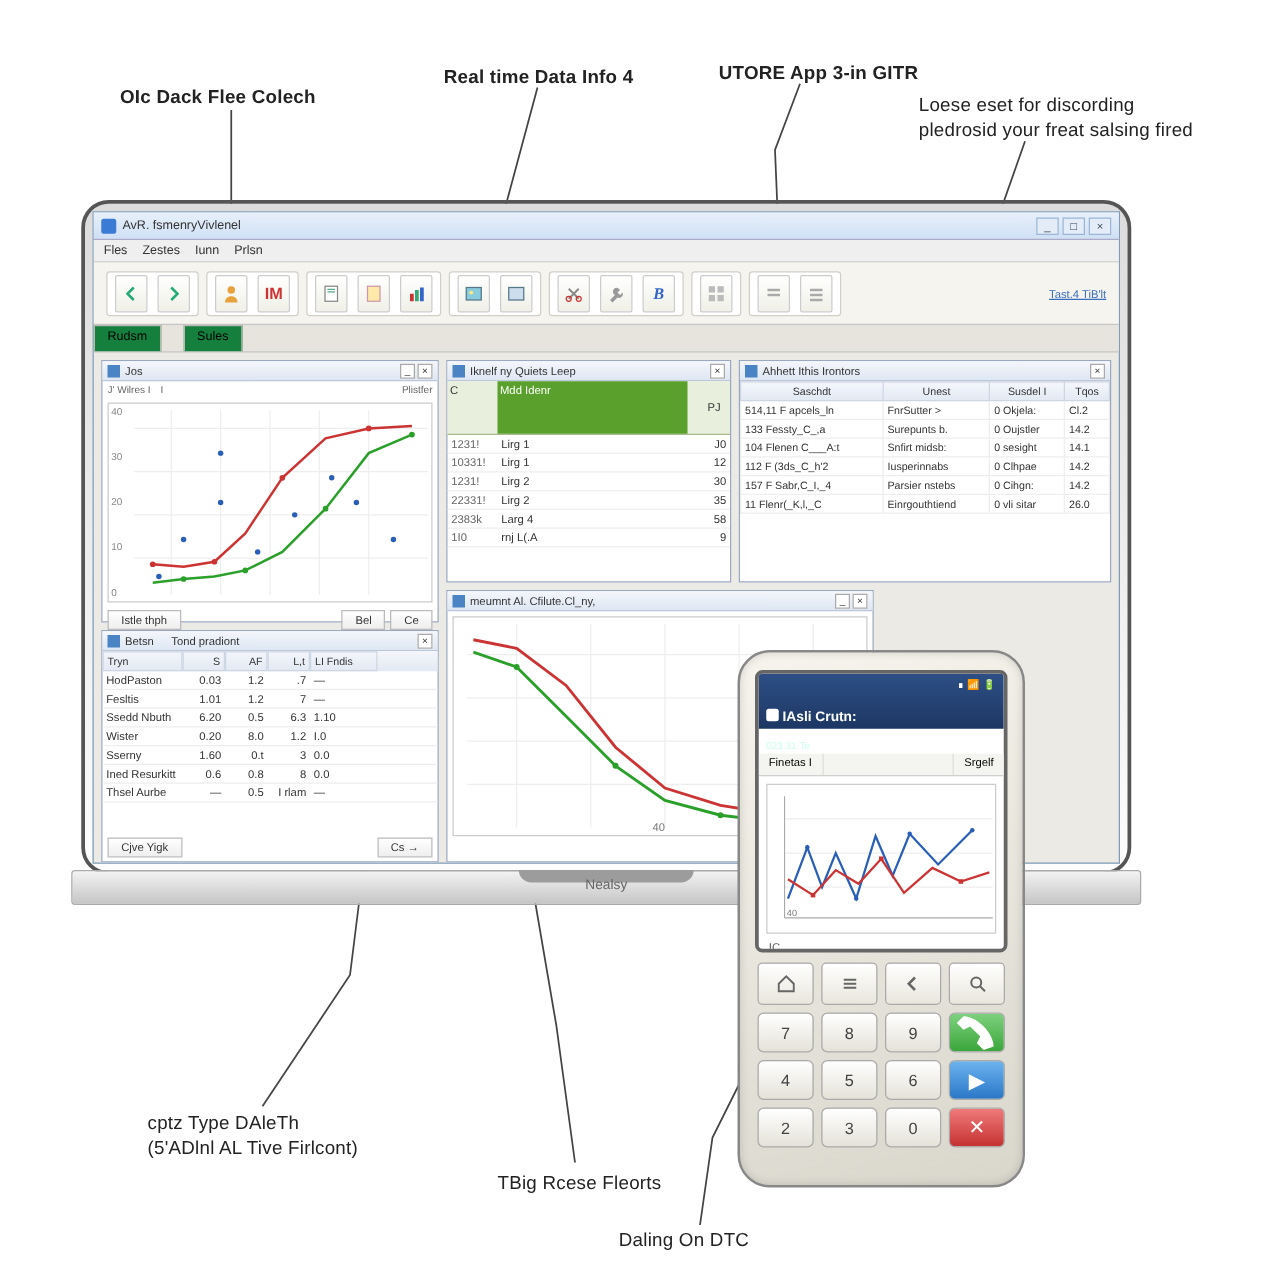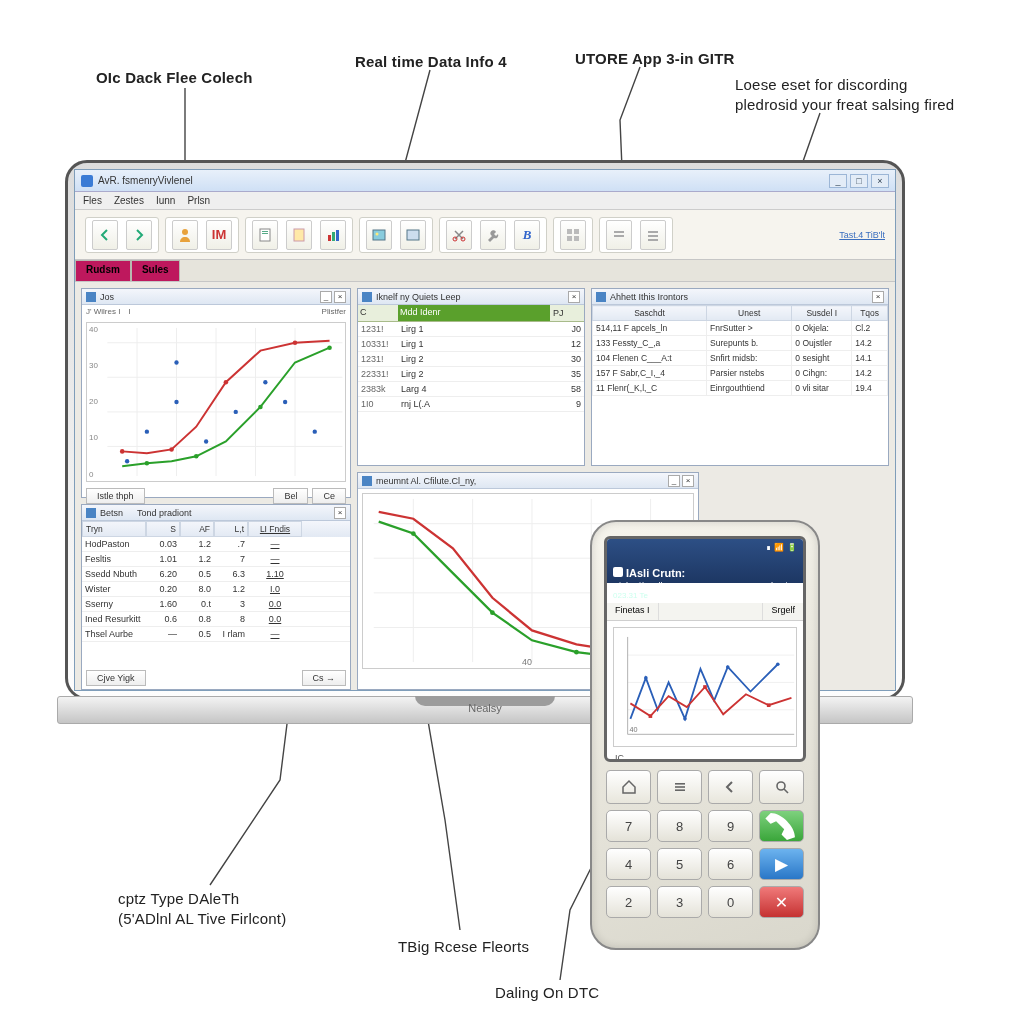--- a/index.html
+++ b/index.html
@@ -31,21 +31,21 @@
   .titlebar .ttext{font-size:10px;color:#333;}
   .titlebar .wbtns{margin-left:auto;display:flex;gap:3px;}
   .titlebar .wbtns span{width:18px;height:14px;background:#e3ecf7;border:1px solid #9cb6d6;font-size:9px;line-height:12px;text-align:center;color:#345;}
   .menubar{height:18px;background:#efefef;border-bottom:1px solid #ccc;display:flex;gap:12px;padding:0 8px;align-items:center;font-size:10px;color:#333;}
 
   .toolbar{height:50px;background:#f6f4ee;border-bottom:1px solid #c6c6c6;display:flex;align-items:center;gap:6px;padding:4px 10px;}
   .toolbar .grp{display:flex;gap:8px;padding:2px 6px;background:#fff;border:1px solid #d0d0c8;border-radius:3px;}
   .toolbar .btn{width:26px;height:30px;border:1px solid #ccc;background:linear-gradient(#fff,#f0f0e7);border-radius:2px;display:flex;align-items:center;justify-content:center;font-size:13px;}
   .toolbar .btn svg{width:16px;height:16px;}
   .tabrow{height:22px;background:#e6e4dc;border-bottom:1px solid #c6c6c6;display:flex;font-size:10px;}
-  .tabrow .tab{padding:3px 10px;border:1px solid #b8b8b0;background:#be185d;margin-right:0;border-bottom:none;font-weight:bold;}
+  .tabrow .tab{padding:3px 10px;border:1px solid #b8b8b0;background:#15803d;margin-right:18px;border-bottom:none;}
 
   .workspace{position:absolute;left:6px;right:6px;top:118px;bottom:6px;}
 
   
   .pnl{position:absolute;background:#fff;border:1px solid #9aa9c0;font-size:9px;color:#333;}
   .pnl .phead{height:16px;background:linear-gradient(#f4f6fb,#dee7f3);border-bottom:1px solid #bcc8da;display:flex;align-items:center;padding:0 4px;font-size:9px;gap:4px;}
   .pnl .phead .pico{width:10px;height:10px;background:#4a84c4;}
   .pnl .phead .pctrls{margin-left:auto;display:flex;gap:2px;}
   .pnl .phead .pctrls span{width:12px;height:12px;border:1px solid #aaa;background:#fff;font-size:8px;line-height:10px;text-align:center;}
 
@@ -55,40 +55,40 @@
   .p1 .plot .yl{position:absolute;left:2px;font-size:8px;color:#888;}
   .p1 .plot svg{position:absolute;inset:0;width:100%;height:100%;}
   .p1 .pfoot{display:flex;gap:4px;padding:2px 4px;}
   .p1 .pfoot .pb{flex:0 0 auto;padding:2px 10px;border:1px solid #bbb;background:linear-gradient(#fff,#eee);font-size:9px;}
 
   
   .p2{left:276px;top:0;width:228px;height:178px;}
   .p2 .lh{display:flex;background:#e8efdc;border-bottom:1px solid #a8bb8a;font-size:9px;}
   .p2 .lh span:nth-child(1){width:40px;padding:2px;}
   .p2 .lh span:nth-child(2){flex:1;padding:2px;background:#5aa02c;color:#fff;}
-  .p2 .lh span:nth-child(3){width:34px;padding:3px;}
+  .p2 .lh span:nth-child(3){width:34px;padding:16px;}
   .p2 .row{display:flex;border-bottom:1px solid #eee;}
   .p2 .row span{padding:2px 3px;font-size:9px;}
   .p2 .row span:nth-child(1){width:40px;color:#666;}
   .p2 .row span:nth-child(2){flex:1;}
   .p2 .row span:nth-child(3){width:34px;text-align:right;}
 
   
   .p3{left:510px;top:0;width:298px;height:178px;}
   .p3 table{width:100%;border-collapse:collapse;font-size:8.5px;}
   .p3 th{background:linear-gradient(#f4f6fb,#e2e9f3);border:1px solid #cdd6e3;padding:2px 3px;font-weight:normal;text-align:center;}
   .p3 td{border:1px solid #eee;padding:2px 3px;white-space:nowrap;overflow:hidden;}
 
   
   .p4{left:0;top:216px;width:270px;height:186px;}
   .p4 .hd{display:flex;background:linear-gradient(#f4f6fb,#e2e9f3);font-size:8.5px;}
   .p4 .hd span{border:1px solid #cdd6e3;padding:2px 3px;}
   .p4 .r{display:flex;border-bottom:1px solid #eee;font-size:9px;}
   .p4 .r span{padding:2px 3px;flex:0 0 auto;}
-  .p4 .c0{width:64px;} .p4 .c1{width:34px;text-align:right;} .p4 .c2{width:34px;text-align:right;} .p4 .c3{width:34px;text-align:right;} .p4 .c4{width:54px;text-align:center;text-decoration:underline;}
+  .p4 .c0{width:64px;} .p4 .c1{width:34px;text-align:right;} .p4 .c2{width:34px;text-align:right;} .p4 .c3{width:34px;text-align:right;} .p4 .c4{width:54px;text-align:left;}
   .p4 .foot{position:absolute;left:4px;right:4px;bottom:3px;display:flex;gap:4px;}
   .p4 .foot .pb{padding:2px 10px;border:1px solid #bbb;background:linear-gradient(#fff,#eee);font-size:9px;}
 
   
   .p5{left:276px;top:184px;width:342px;height:218px;}
   .p5 .plot{position:relative;margin:4px;height:176px;border:1px solid #ccc;}
   .p5 .plot svg{position:absolute;inset:0;width:100%;height:100%;}
   .p5 .pfoot{display:flex;justify-content:flex-end;padding:2px 9px;font-size:9px;color:#666;}
 
   
@@ -409,30 +409,36 @@
                   <td>0 Oujstler</td>
                   <td>14.2</td>
                 </tr>
                 <tr>
                   <td>104 Flenen C___A:t</td>
                   <td>Snfirt midsb:</td>
                   <td>0 sesight</td>
                   <td>14.1</td>
                 </tr>
                 <tr>
+                  <td>112 F (3ds_C_h'2</td>
+                  <td>Iusperinnabs</td>
+                  <td>0 Clhpae</td>
+                  <td>14.2</td>
+                </tr>
+                <tr>
                   <td>157 F Sabr,C_I,_4</td>
                   <td>Parsier nstebs</td>
                   <td>0 Cihgn:</td>
                   <td>14.2</td>
                 </tr>
                 <tr>
                   <td>11  Flenr(_K,l,_C</td>
                   <td>Einrgouthtiend</td>
                   <td>0 vli sitar</td>
-                  <td>19.4</td>
+                  <td>26.0</td>
                 </tr>
               </tbody>
             </table>
         </div>
 
         <div class="pnl p4">
           <div class="phead">
               <span class="pico"></span>
               <span>Betsn</span>
             <span style="margin-left:10px">Tond pradiont</span>

